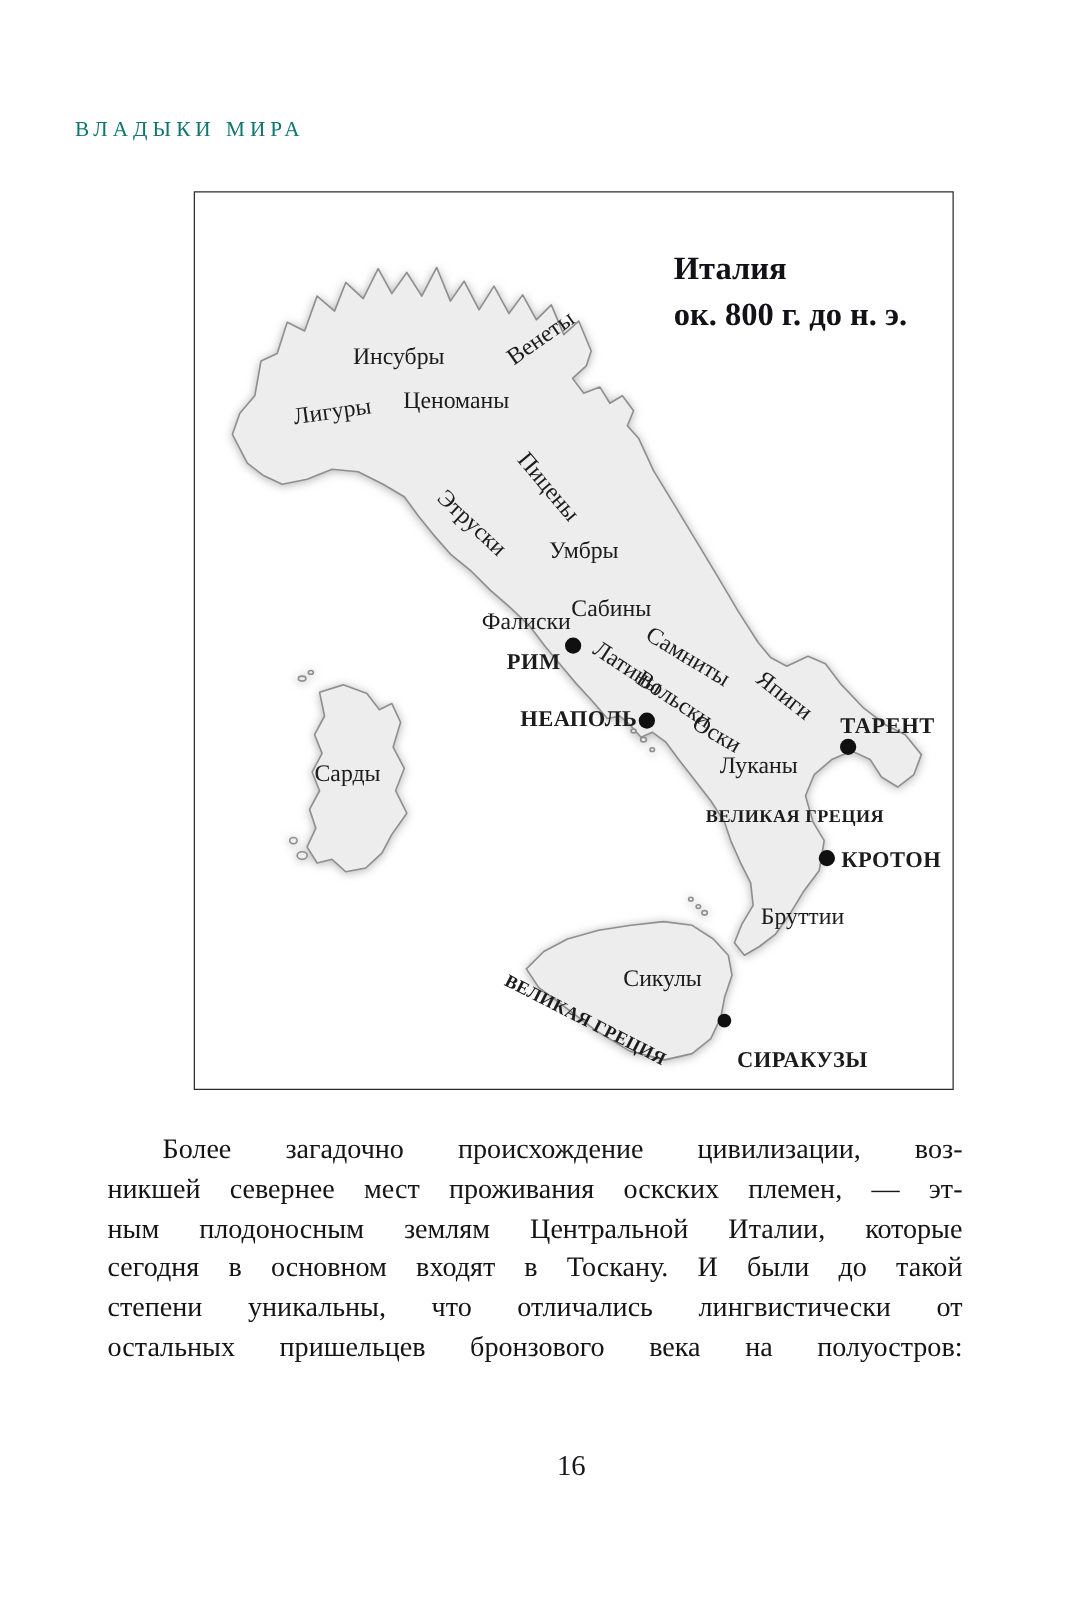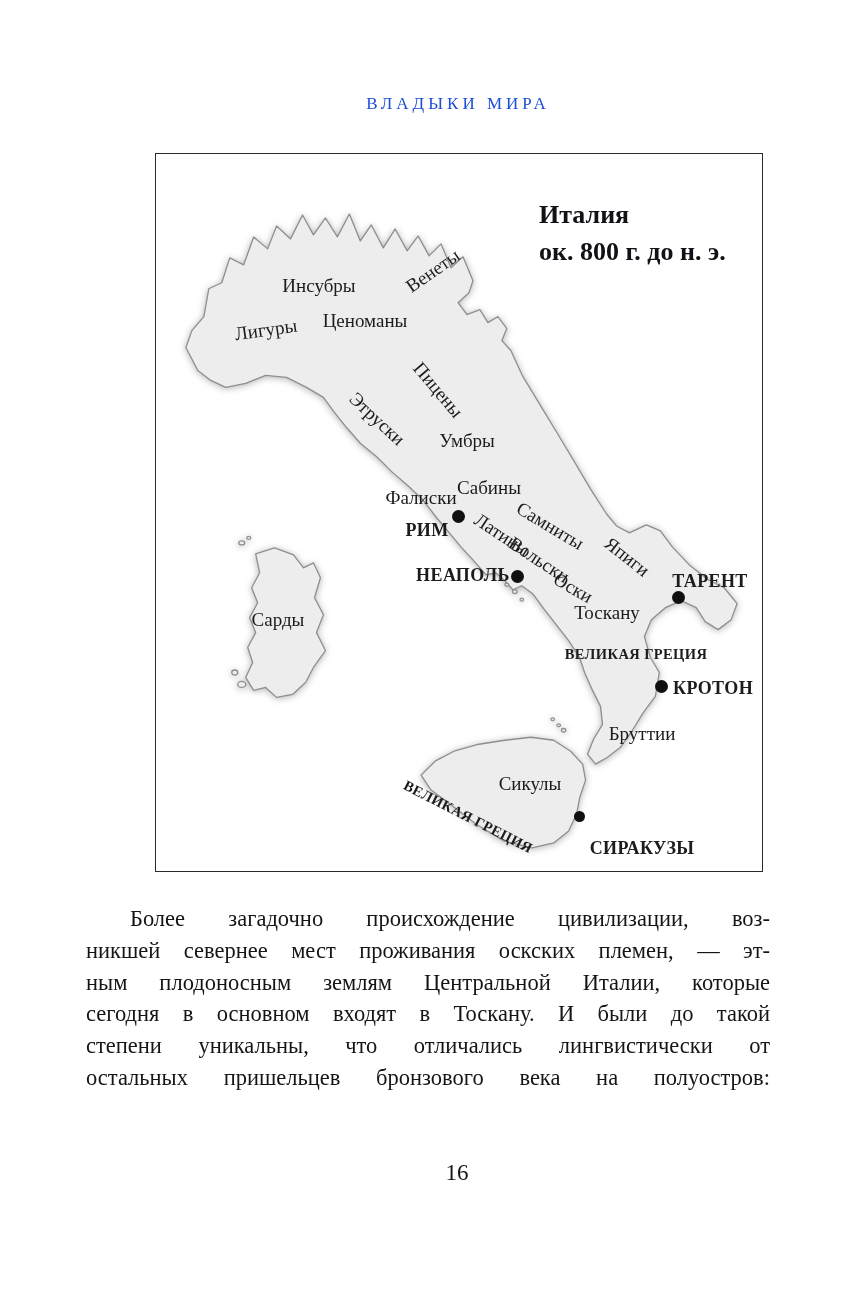--- a/index.html
+++ b/index.html
@@ -9,24 +9,23 @@
     width: 856px; height: 1299px;
     background: #ffffff;
     font-family: "Liberation Serif", serif;
     color: #1a1a1a;
     overflow: hidden;
   }
   .running-header {
     position: absolute;
     top: 94px; left: 0; width: 856px;
     padding-left: 60px;
-    text-align: center;
     font-size: 17px;
     letter-spacing: 4px;
-    color: #1d4ed8;
+    color: #0f766e;
   }
   .map-figure {
     position: absolute;
     left: 155px; top: 153px;
     width: 608px; height: 719px;
     border: 1.5px solid #2b2b2b;
     background: #ffffff;
   }
   .map-svg { position: absolute; left: 0; top: 0; width: 100%; height: 100%; }
   .map-svg g.land { filter: drop-shadow(0 1px 4px rgba(120,120,120,0.55)); }
@@ -123,21 +122,21 @@
         <span class="map-label tribe" style="left: 333px; top: 334px; transform: translate(-50%, -50%) rotate(0deg); text-align: right;">Сабины</span>
         <span class="map-label tribe" style="left: 265px; top: 344px; transform: translate(-50%, -50%) rotate(0deg);">Фалиски</span>
         <span class="map-label city" style="left: 271px; top: 376px; transform: translate(-50%, -50%) rotate(0deg);">РИМ</span>
         <span class="map-label tribe" style="left: 346px; top: 381px; transform: translate(-50%, -50%) rotate(33deg);">Латины</span>
         <span class="map-label tribe" style="left: 394px; top: 372px; transform: translate(-50%, -50%) rotate(31deg);">Самниты</span>
         <span class="map-label tribe" style="left: 471px; top: 403px; transform: translate(-50%, -50%) rotate(38deg);">Япиги</span>
         <span class="map-label tribe" style="left: 383px; top: 406px; transform: translate(-50%, -50%) rotate(33deg);">Вольски</span>
         <span class="map-label city" style="left: 307px; top: 421px; transform: translate(-50%, -50%) rotate(0deg);">НЕАПОЛЬ</span>
         <span class="map-label tribe" style="left: 417px; top: 434px; transform: translate(-50%, -50%) rotate(30deg);">Оски</span>
         <span class="map-label city" style="left: 554px; top: 427px; transform: translate(-50%, -50%) rotate(0deg);">ТАРЕНТ</span>
-        <span class="map-label tribe" style="left: 451px; top: 459px; transform: translate(-50%, -50%) rotate(0deg);">Тоскану</span>
+        <span class="map-label tribe" style="left: 451px; top: 459px; transform: translate(-50%, -50%) rotate(0deg);">Луканы</span>
         <span class="map-label region" style="left: 480px; top: 500px; transform: translate(-50%, -50%) rotate(0deg);">ВЕЛИКАЯ ГРЕЦИЯ</span>
         <span class="map-label city" style="left: 557px; top: 534px; transform: translate(-50%, -50%) rotate(0deg);">КРОТОН</span>
         <span class="map-label tribe" style="left: 486px; top: 580px; transform: translate(-50%, -50%) rotate(0deg);">Бруттии</span>
         <span class="map-label tribe" style="left: 374px; top: 630px; transform: translate(-50%, -50%) rotate(0deg);">Сикулы</span>
         <span class="map-label city" style="left: 486px; top: 662px; transform: translate(-50%, -50%) rotate(0deg); margin-top: 32px;">СИРАКУЗЫ</span>
         <span class="map-label region" style="left: 312px; top: 663px; transform: translate(-50%, -50%) rotate(27deg);">ВЕЛИКАЯ ГРЕЦИЯ</span>
         <span class="map-label tribe" style="left: 122px; top: 466px; transform: translate(-50%, -50%) rotate(0deg);">Сарды</span>
       </div>
     <div>
         <div class="city-dot" style="width: 13px; height: 13px; left: 295.5px; top: 355.5px;"></div>

